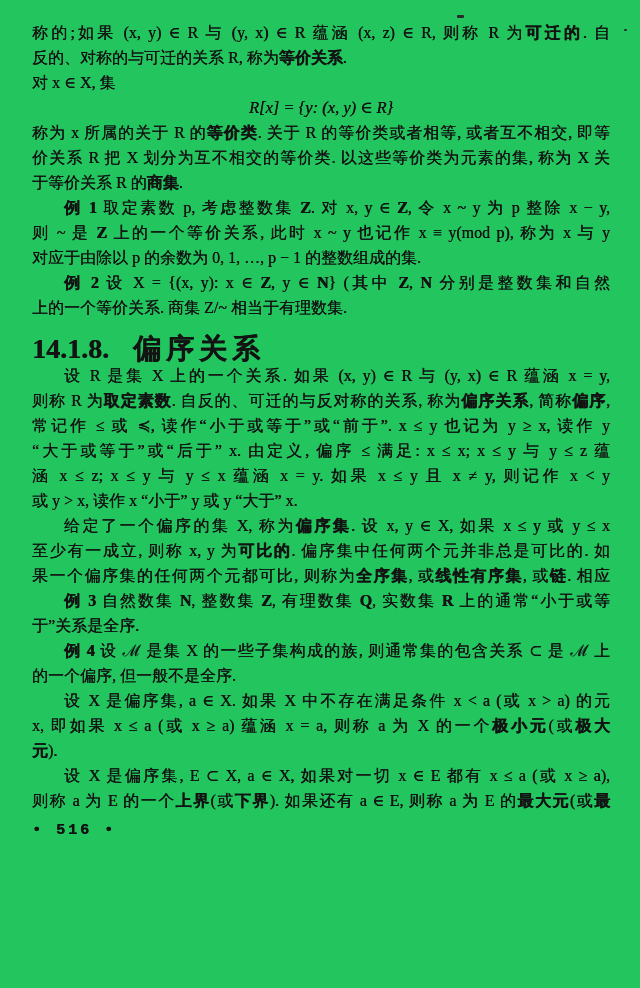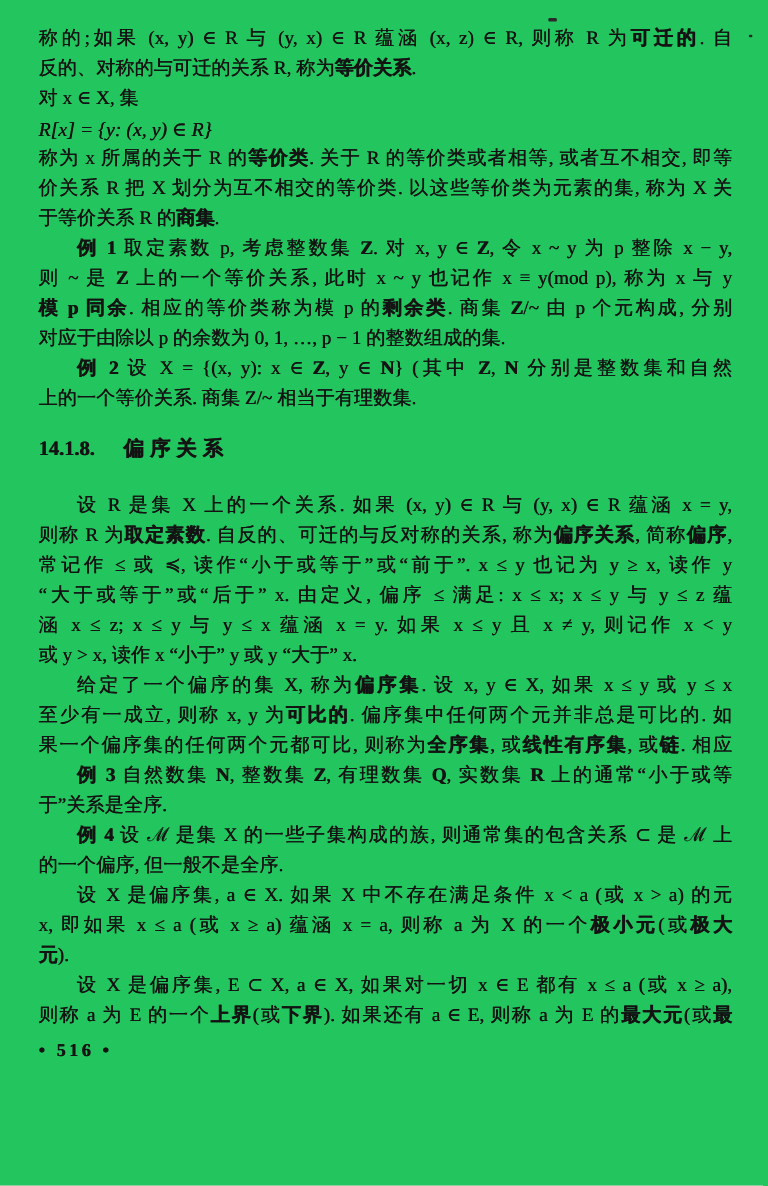--- a/index.html
+++ b/index.html
@@ -22,37 +22,39 @@
     text-align-last:left;
     white-space:normal;
     text-shadow:0.35px 0 0 currentColor; 
   }
   .line.fill { text-align-last:justify; }
   .line.indent { text-indent:2em; }
   .line b { font-weight:700; text-shadow:0.6px 0 0 currentColor; }
   .formula {
     font-size:16.5px;
     line-height:25px;
+    text-align:center;
     font-style:italic;
     text-shadow:0.35px 0 0 currentColor;
   }
   .heading {
-    margin:14px 0 21px 0;
-    font-size:17px;
+    margin:14px 0 0 0;
+    font-size:28px;
     line-height:29px;
     font-weight:700;
     text-shadow:0.6px 0 0 currentColor;
   }
   .heading .heading-title { margin-left:24px; letter-spacing:5px; }
   .page-number {
     margin-top:9px;
     font-size:15px;
     font-weight:700;
     letter-spacing:3px;
     text-shadow:0.5px 0 0 currentColor;
+    font-family:Liberation Mono, monospace;
   }
   .speck { position:absolute; background:#2a2a2a; border-radius:1px; }
   .speck-a { left:457px; top:15px; width:7px; height:3px; }
   .speck-b { left:624px; top:29px; width:3px; height:2px; }
 </style>
 </head>
 <body>
 
 <div class="page">
   <div class="speck speck-a"></div>
@@ -67,21 +69,20 @@
       </div>
       <div class="formula">R[x] = {y: (x, y) ∈ R}</div>
       <div class="para">
         <div class="line fill"><span>称为 x 所属的关于 R 的</span><b>等价类</b><span>. 关于 R 的等价类或者相等, 或者互不相交, 即等</span></div>
         <div class="line fill"><span>价关系 R 把 X 划分为互不相交的等价类. 以这些等价类为元素的集, 称为 X 关</span></div>
         <div class="line"><span>于等价关系 R 的</span><b>商集</b><span>.</span></div>
       </div>
       <div class="para">
         <div class="line fill indent"><b>例 1</b><span>  取定素数 p, 考虑整数集 </span><b>Z</b><span>. 对 x, y ∈ </span><b>Z</b><span>, 令 x ~ y 为 p 整除 x − y,</span></div>
         <div class="line fill"><span>则 ~ 是 </span><b>Z</b><span> 上的一个等价关系, 此时 x ~ y 也记作 x ≡ y(mod p), 称为 x 与 y</span></div>
-        <div class="line fill"><b>模 p 同余</b><span>. 相应的等价类称为模 p 的</span><b>剩余类</b><span>. 商集 </span><b>Z</b><span>/~ 由 p 个元构成, 分别</span></div>
         <div class="line"><span>对应于由除以 p 的余数为 0, 1, …, p − 1 的整数组成的集.</span></div>
       </div>
       <div class="para">
         <div class="line fill indent"><b>例 2</b><span>  设 X = {(x, y): x ∈ </span><b>Z</b><span>, y ∈ </span><b>N</b><span>} (其中 </span><b>Z</b><span>, </span><b>N</b><span> 分别是整数集和自然</span></div>
         <div class="line"><span>上的一个等价关系. 商集 Z/~ 相当于有理数集.</span></div>
       </div>
       <div class="heading"><span class="heading-number">14.1.8.</span><span class="heading-title">偏序关系</span></div>
       <div class="para">
         <div class="line fill indent"><span>设 R 是集 X 上的一个关系. 如果 (x, y) ∈ R 与 (y, x) ∈ R 蕴涵 x = y,</span></div>
         <div class="line fill"><span>则称 R 为</span><b>取定素数</b><span>. 自反的、可迁的与反对称的关系, 称为</span><b>偏序关系</b><span>, 简称</span><b>偏序</b><span>,</span></div>

